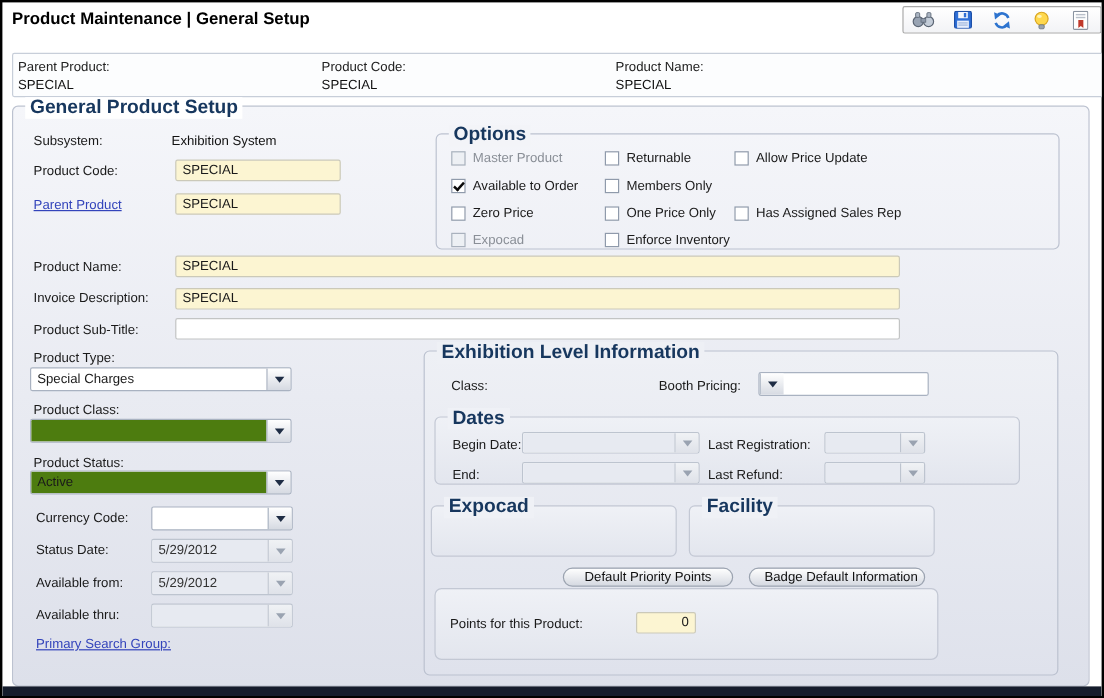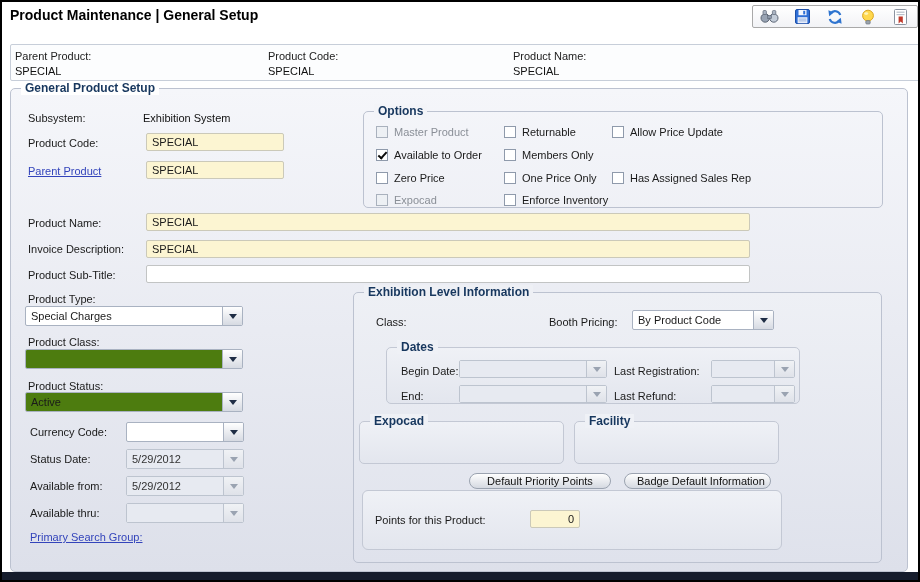--- a/index.html
+++ b/index.html
@@ -7,21 +7,21 @@
     background:#fff;font-family:"Liberation Sans",sans-serif;overflow:hidden;font-size:11px;color:#1a1a1a;}
   .title{position:absolute;left:8px;top:5px;font-size:14px;font-weight:bold;color:#000;white-space:nowrap;}
   .toolbar{position:absolute;left:750px;top:3px;width:166px;height:23px;border:1px solid #a9a9a9;border-radius:2px;
     background:linear-gradient(#ffffff,#f2f3f6);display:flex;align-items:center;justify-content:space-around;box-sizing:border-box;}
   .tbicon{width:20px;height:18px;display:flex;align-items:center;justify-content:center;cursor:pointer;}
   .hdrstrip{position:absolute;left:8px;top:42px;width:916px;height:37px;box-sizing:border-box;
     border:1px solid #c7ced9;border-radius:2px;background:#fcfdfe;}
   .hlabel{position:absolute;top:5px;white-space:nowrap;color:#222;}
   .hvalue{position:absolute;top:20px;white-space:nowrap;color:#111;}
   .group{position:absolute;box-sizing:border-box;border:1px solid #bcc2d0;border-radius:5px;}
-  .group>.legend{position:absolute;top:-8px;left:10px;padding:0 4px;font-size:12px;font-weight:bold;color:#17375e;white-space:nowrap;}
+  .group>.legend{position:absolute;top:-8px;left:10px;padding:0 4px;font-size:16px;font-weight:bold;color:#17375e;white-space:nowrap;}
   .gmain{background:linear-gradient(180deg,#f5f6fa,#dde0ea);}
   .gmain>.legend{background:#ffffff;}
   .gopts>.legend{background:#f3f4f8;}
   .gexh{background:linear-gradient(180deg,#eef0f5,#dfe2ec);}
   .gexh>.legend{background:#eef0f5;}
   .gsub{background:linear-gradient(180deg,#eff1f6,#e3e6ee);border-color:#c3c8d4;}
   .gsub>.legend{background:#eff1f6;}
   .lbl{position:absolute;white-space:nowrap;color:#1a1a1a;}
   .pval{position:absolute;white-space:nowrap;color:#111;}
   .link{position:absolute;white-space:nowrap;color:#3344bb;text-decoration:underline;cursor:pointer;}
@@ -236,27 +236,26 @@
     </div>
 
     <span class="link" style="left:19px;top:442px">Primary Search Group:</span>
 
     <div class="group gexh" style="left:342px;top:203px;width:529px;height:271px;">
       <span class="legend">Exhibition Level Information</span>
 
       <span class="lbl" style="left:22px;top:23px">Class:</span>
       <span class="lbl" style="left:195px;top:23px">Booth Pricing:</span>
       <div class="combo" style="left:278px;top:17px;width:142px">
-        <span class="cval">By Product Code</span>
         <span class="cbtn">
             <span class="arr"></span>
           </span>
       </div>
 
-      <div class="group gsub" style="left:8px;top:54px;width:414px;height:57px;margin-left:24px;">
+      <div class="group gsub" style="left:8px;top:54px;width:488px;height:57px;">
         <span class="legend">Dates</span>
 
         <span class="lbl" style="left:14px;top:17px">Begin Date:</span>
         <div class="combo dis" style="left:72px;top:12px;width:148px;height:18px">
           <span class="cval"></span>
           <span class="cbtn">
               <span class="arr"></span>
             </span>
         </div>
         <span class="lbl" style="left:227px;top:17px">Last Registration:</span>

